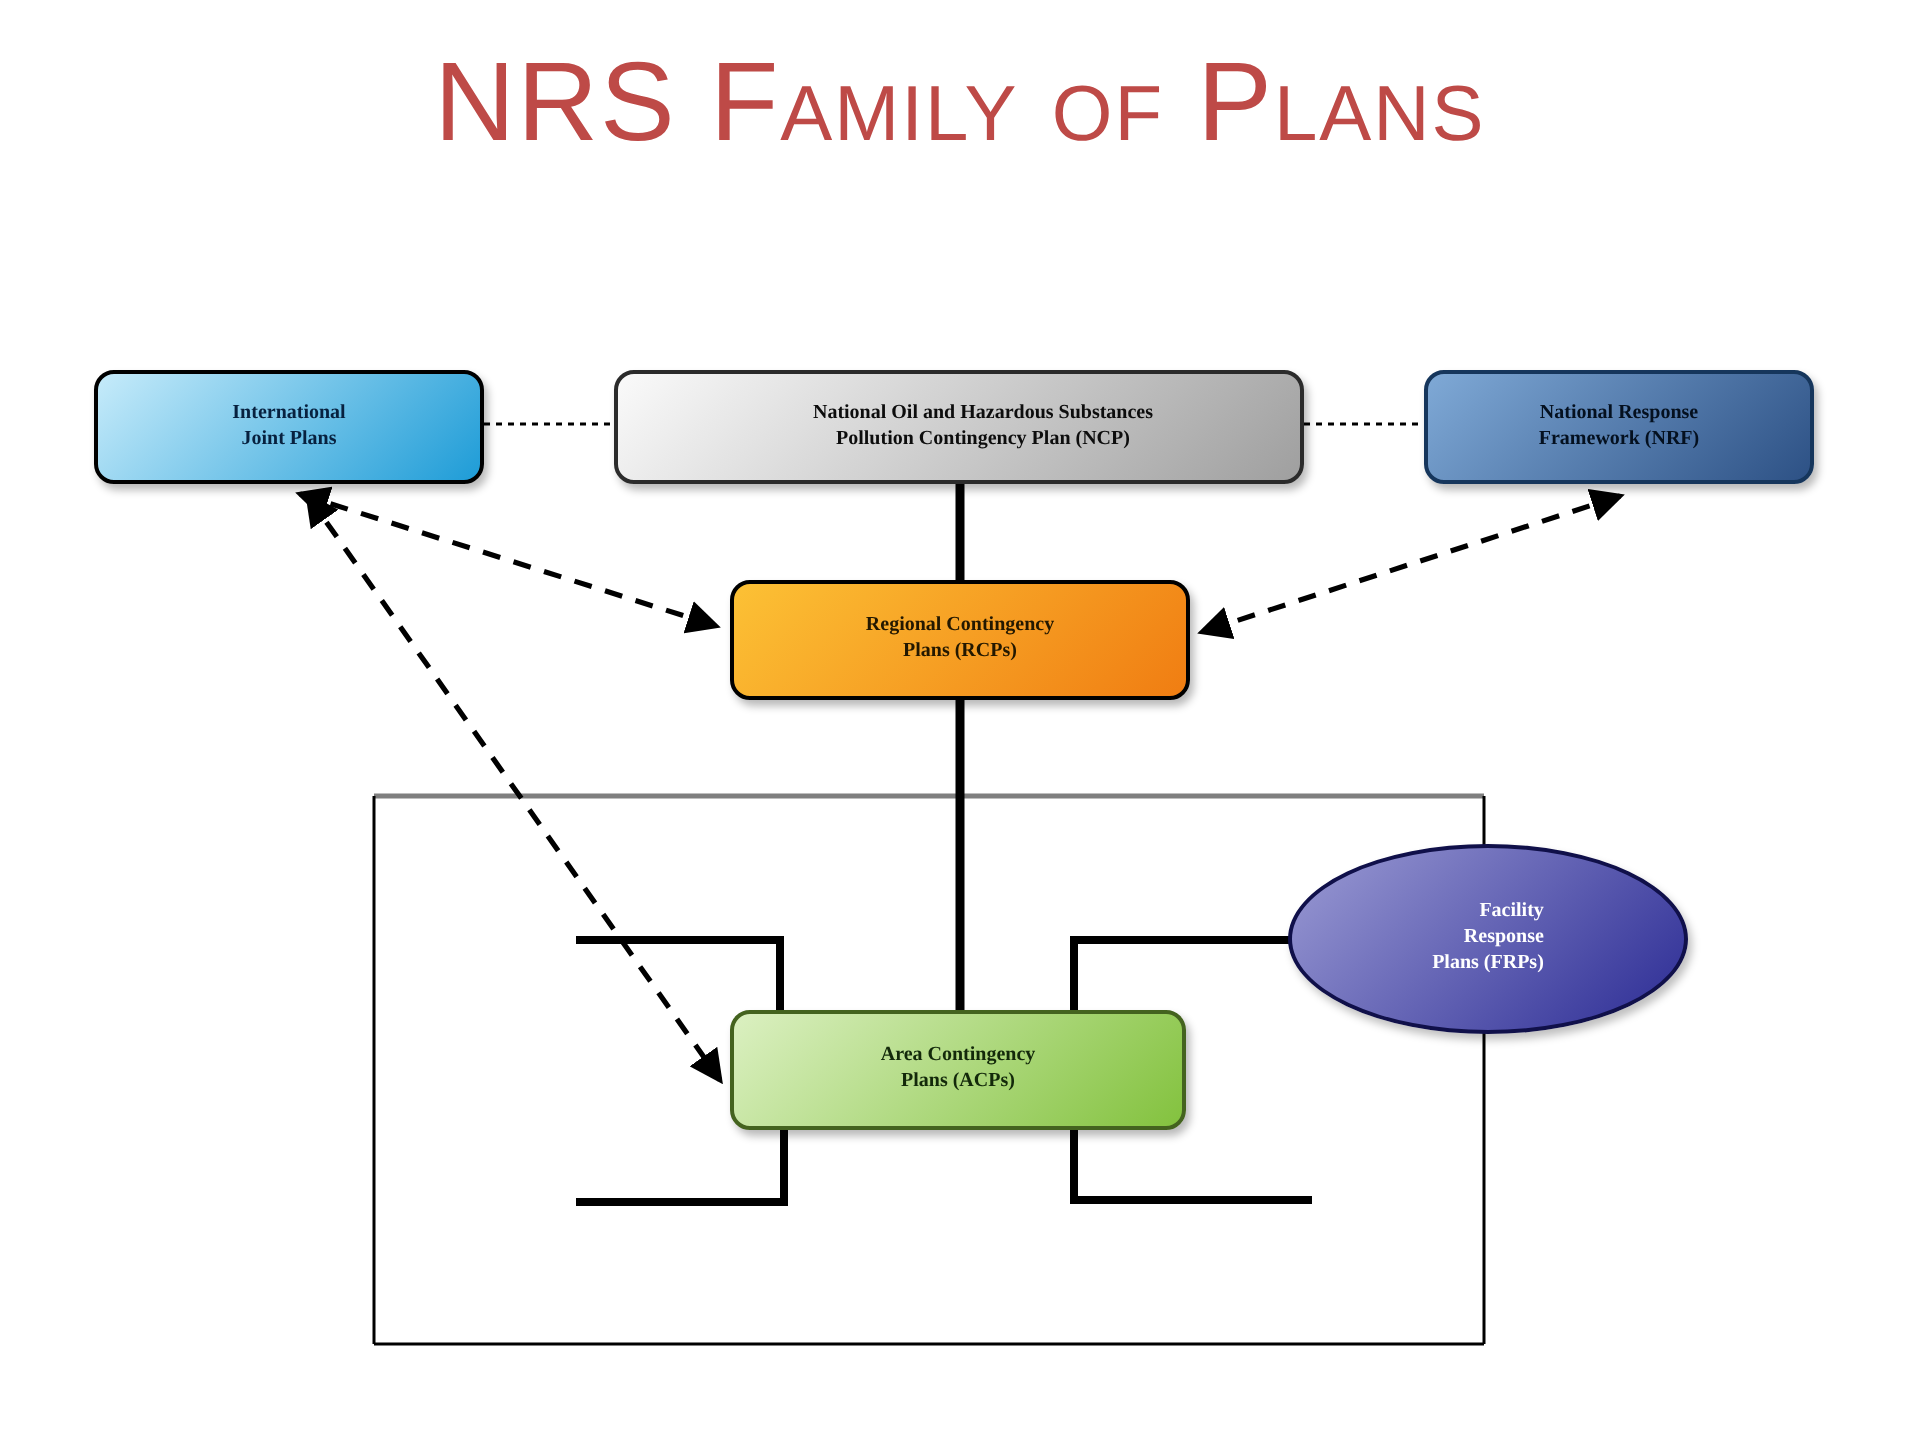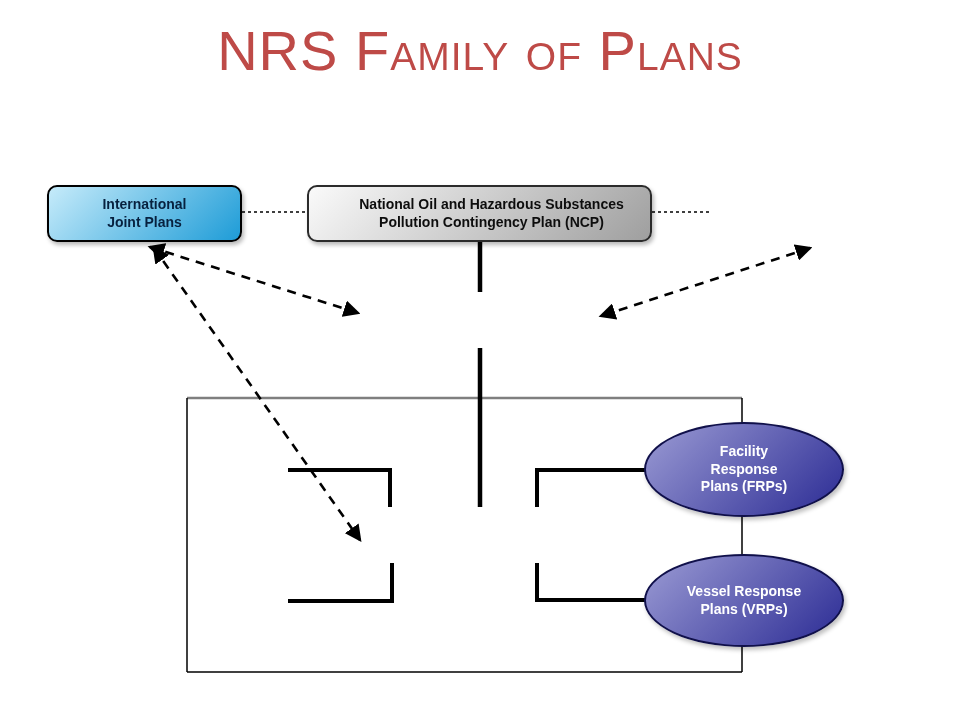--- a/index.html
+++ b/index.html
@@ -7,22 +7,23 @@
     position:relative;width:960px;height:720px;background:#ffffff;
     font-family:"Liberation Sans",sans-serif;overflow:hidden;
   }
   #connector-layer{position:absolute;left:0;top:0;width:960px;height:720px;}
   .slide-title{
     position:absolute;top:18px;left:0;width:100%;text-align:center;
     font-size:56px;font-variant:small-caps;letter-spacing:1px;font-weight:normal;
   }
   .node{
     position:absolute;display:flex;align-items:center;justify-content:center;
-    text-align:center;font-weight:bold;font-size:14px;line-height:1.28;
+    text-align:center;font-weight:bold;font-size:10px;line-height:1.28;
     box-sizing:border-box;
+    font-family:Liberation Serif, serif;
   }
   .rectnode{
     border:2px solid #000;border-radius:10px;
     box-shadow:2px 3px 4px rgba(0,0,0,0.28);
   }
   .ellipsenode{
     border:2px solid #000;border-radius:50%;
     box-shadow:2px 3px 4px rgba(0,0,0,0.25);
   }
   .node .label{white-space:pre-line;padding:2px 6px;}
@@ -65,32 +66,40 @@
     <path d="M656,470 H537 V507" fill="none" stroke="#000" stroke-width="4"></path>
     <path d="M656,600 H537 V563" fill="none" stroke="#000" stroke-width="4"></path>
 
     <line x1="150" y1="247" x2="358" y2="313" stroke="#000" stroke-width="2.6" stroke-dasharray="9 7" marker-start="url(#arr)" marker-end="url(#arr)"></line>
     <line x1="810" y1="248" x2="601" y2="316" stroke="#000" stroke-width="2.6" stroke-dasharray="9 7" marker-start="url(#arr)" marker-end="url(#arr)"></line>
     <line x1="154" y1="248" x2="360" y2="540" stroke="#000" stroke-width="2.6" stroke-dasharray="9 7" marker-start="url(#arr)" marker-end="url(#arr)"></line>
   </svg>
 
   <div class="slide-title" style="color: rgb(190, 74, 71);">NRS Family of Plans</div>
 
-  <div class="node ellipsenode" id="node-frp" style="background: linear-gradient(135deg, rgb(155, 155, 212) 0%, rgb(43, 43, 148) 100%); border-color: rgb(16, 16, 74); color: rgb(255, 255, 255);">
+  <div class="node ellipsenode" id="node-frp" style="background: linear-gradient(135deg, rgb(155, 155, 212) 0%, rgb(43, 43, 148) 100%); border-color: rgb(16, 16, 74); color: rgb(255, 255, 255); text-align: right;">
     <span class="label">Facility
 Response
 Plans (FRPs)</span>
-  </div>
-  <div class="node ellipsenode" id="node-vrp" style="background: linear-gradient(135deg, rgb(155, 155, 212) 0%, rgb(43, 43, 148) 100%); border-color: rgb(16, 16, 74); color: rgb(255, 255, 255);">
-    <span class="label">Vessel Response
-Plans (VRPs)</span>
   </div>
 
   <div class="node rectnode" id="node-international" style="background: linear-gradient(135deg, rgb(198, 235, 250) 0%, rgb(30, 156, 215) 100%); border-color: rgb(0, 0, 0); color: rgb(7, 33, 63);">
     <span class="label">International
 Joint Plans</span>
   </div>
   <div class="node rectnode" id="node-ncp" style="background: linear-gradient(135deg, rgb(250, 250, 250) 0%, rgb(159, 159, 159) 100%); border-color: rgb(43, 43, 43); color: rgb(13, 13, 13);">
     <span class="label">National Oil and Hazardous Substances
 Pollution Contingency Plan (NCP)</span>
   </div>
+  <div class="node rectnode" id="node-nrf" style="background: linear-gradient(135deg, rgb(127, 169, 214) 0%, rgb(45, 81, 133) 100%); border-color: rgb(22, 54, 92); color: rgb(4, 16, 31);">
+    <span class="label">National Response
+Framework (NRF)</span>
+  </div>
+  <div class="node rectnode" id="node-rcp" style="background: linear-gradient(135deg, rgb(252, 193, 53) 0%, rgb(240, 125, 18) 100%); border-color: rgb(0, 0, 0); color: rgb(35, 24, 0);">
+    <span class="label">Regional Contingency
+Plans (RCPs)</span>
+  </div>
+  <div class="node rectnode" id="node-acp" style="background: linear-gradient(135deg, rgb(219, 240, 193) 0%, rgb(131, 194, 62) 100%); border-color: rgb(68, 99, 31); color: rgb(19, 41, 10);">
+    <span class="label">Area Contingency
+Plans (ACPs)</span>
+  </div>
 
 </div>
 
 </body></html>

